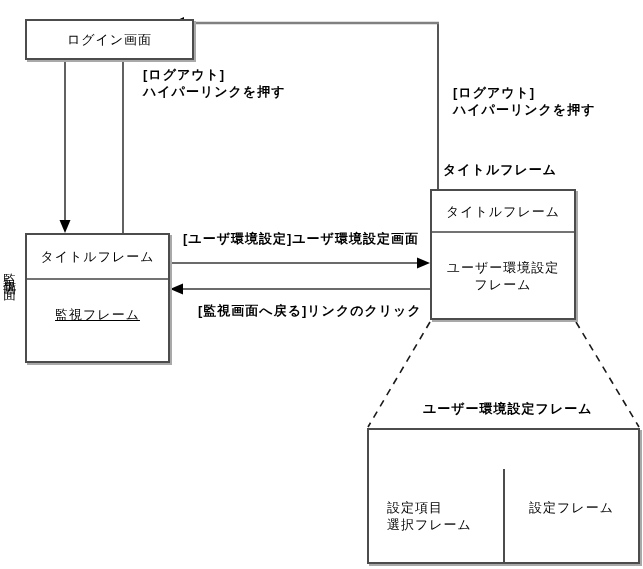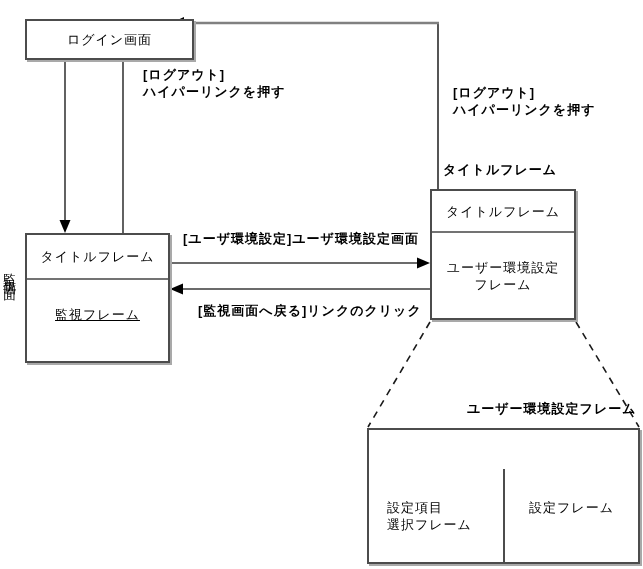--- a/index.html
+++ b/index.html
@@ -89,21 +89,21 @@
   <div class="label" style="left:198px;top:302px;">[監視画面へ戻る]リンクのクリック</div>
 
   <div class="label" style="left:443px;top:161px;">タイトルフレーム</div>
 
   <div class="box" style="left:430px;top:189px;width:146px;height:131px;">
     <div class="section divided" style="height:40px;">タイトルフレーム</div>
     <div class="section" style="flex:1;">ユーザー環境設定
 フレーム</div>
   </div>
 
-  <div class="label" style="left:423px;top:400px;margin-left:44px;">ユーザー環境設定フレーム</div>
+  <div class="label" style="left:423px;top:400px;">ユーザー環境設定フレーム</div>
 
   <div class="box hsplit" style="left:367px;top:428px;width:273px;height:136px;flex-direction:row;">
     <div class="cell left" style="width:136px;margin-top:39px;">設定項目
 選択フレーム</div>
     <div class="cell" style="flex:1;margin-top:22px;">設定フレーム</div>
   </div>
 
 </div>
 
 </body></html>

